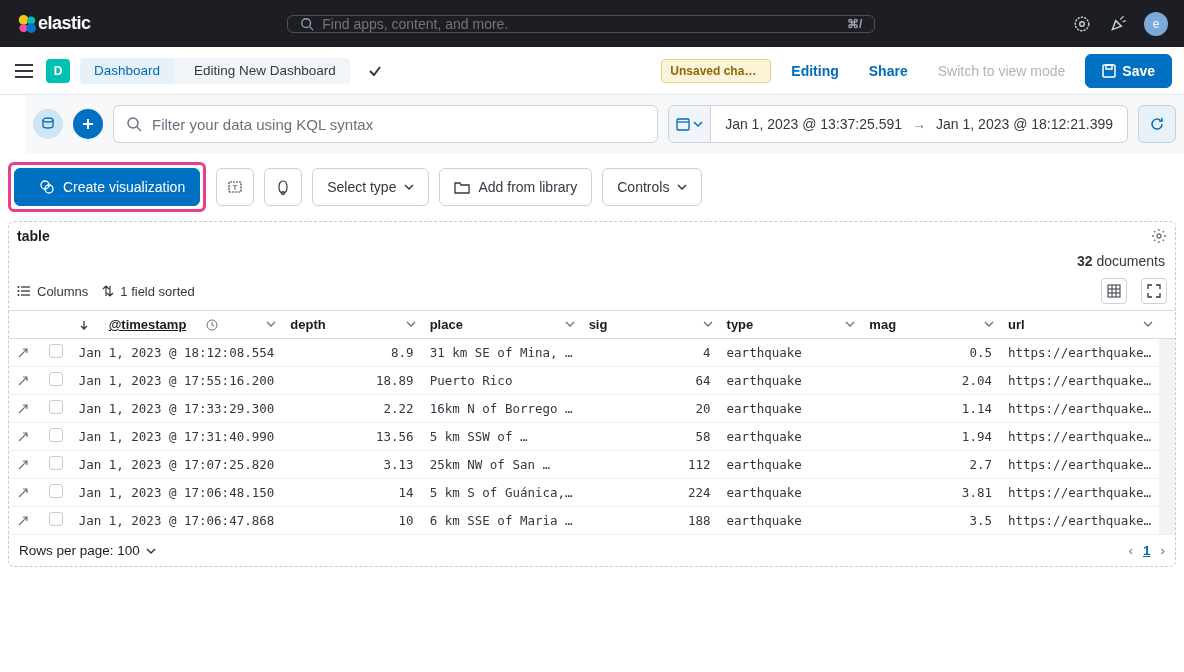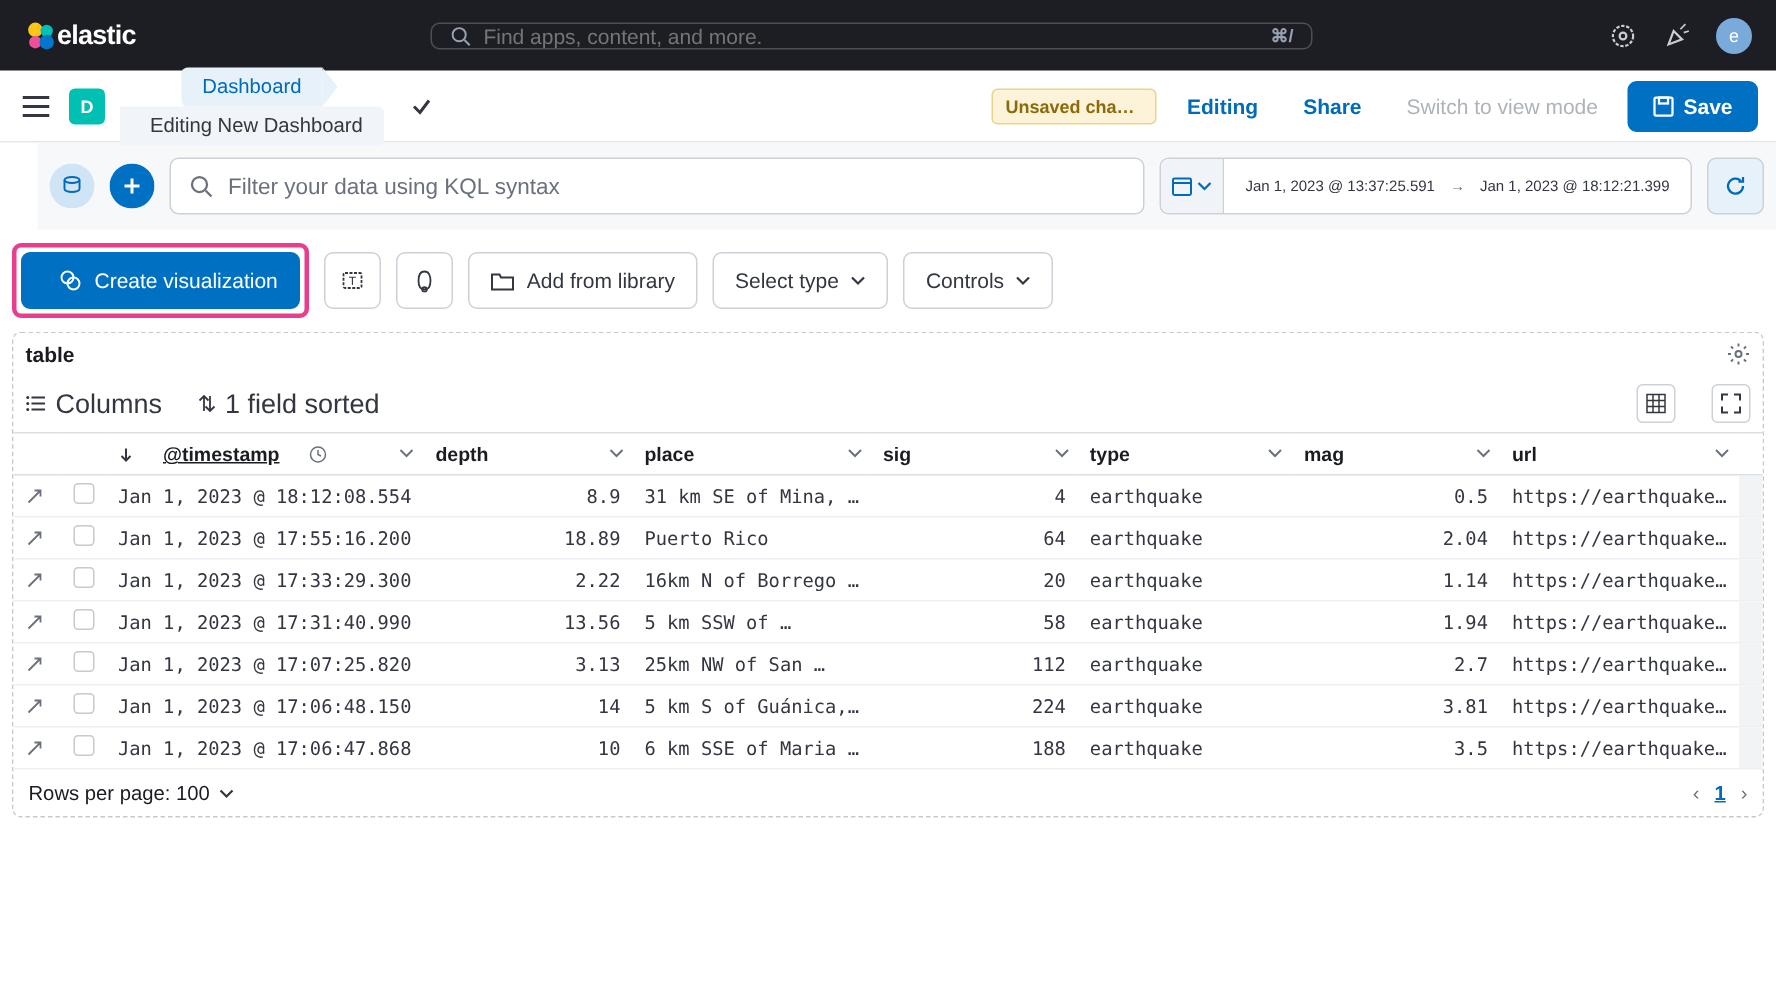--- a/index.html
+++ b/index.html
@@ -15,60 +15,60 @@
 .search-bar input { flex: 1; background: transparent; border: 0; color: #98a2b3; font-size: 14px; outline: none; }
 .search-kbd { color: #98a2b3; font-weight: 600; font-size: 12px; }
 .header-right { display: flex; align-items: center; gap: 16px; }
 .header-icon { width: 20px; height: 20px; color: #c9cdd4; display:flex; align-items:center; justify-content:center;}
 .avatar { width: 24px; height: 24px; border-radius: 50%; background: #79aad9; color: #fff; display: flex; align-items: center; justify-content: center; font-size: 12px; font-weight:500;}
 
 
 .bread-bar { height: 48px; display: flex; align-items: center; padding: 0 12px; gap: 10px; border-bottom: 1px solid #e6e8eb; }
 .menu-btn { width: 24px; height: 24px; display:flex; align-items:center; justify-content:center; color:#343741;}
 .sq-badge { width: 24px; height: 24px; border-radius: 4px; background: #00bfb3; color: #fff; display: flex; align-items: center; justify-content: center; font-weight: 600; font-size: 12px; }
-.crumbs { display: flex; align-items: center; flex-direction: column; }
+.crumbs { display: flex; align-items: center; }
 .crumb { height: 26px; display: flex; align-items: center; padding: 0 14px; font-size: 13.5px; position: relative; }
 .crumb.active { background: #e6f1fa; color: #006bb8; border-radius: 4px 0 0 4px; }
 .crumb.active::after { content:""; position:absolute; right:-10px; top:0; border-left:10px solid #e6f1fa; border-top:13px solid transparent; border-bottom:13px solid transparent;}
 .crumb.second { background:#f1f4f8; color:#343741; padding-left:20px; border-radius:0 4px 4px 0;}
 .crumb-check { margin-left:8px; color:#343741;}
 .bread-spacer { flex: 1; }
 .badge-yellow { background: #fdf3d8; border:1px solid #e8d48b; color: #8a6a0a; padding: 4px 8px; border-radius: 4px; font-size: 12px; font-weight:600; max-width:110px; overflow:hidden; text-overflow:ellipsis; white-space:nowrap;}
 .link-btn { color: #006bb8; font-weight: 600; font-size: 14px; background:none; border:0; cursor:pointer; padding:6px 10px;}
 .link-disabled { color: #aeb3ba; font-weight:500;}
 .save-btn { background: #0071c2; border:1px solid #0071c2; color: #fff; border-radius: 6px; padding: 8px 16px; font-weight: 600; font-size: 14px; display:flex; gap:6px; align-items:center;}
 
 
 .filter-bar { display: flex; align-items: center; gap: 10px; padding: 10px 8px; background:#f7f8fa;margin-left:25px; }
 .round-btn { width: 30px; height: 30px; border-radius: 50%; display: flex; align-items: center; justify-content: center; border:1px solid transparent;}
 .round-btn.blue-light { background: #cfe4f5; color: #006bb8; }
 .round-btn.blue-solid { background: #0071c2; color: #fff; }
 .kql-input { flex: 1; height: 38px; border: 1px solid #cdd1d7; border-radius: 6px; display: flex; align-items: center; padding: 0 12px; gap: 10px; font-size: 15px; color: #6a717d; background:#fff;}
 .date-picker { height: 38px; border: 1px solid #cdd1d7; border-radius: 6px; display: flex; align-items: center; background:#fff;}
 .date-cal { width: 42px; height: 100%; border-right: 1px solid #cdd1d7; display: flex; align-items: center; justify-content: center; gap: 3px; color: #006bb8; background:#f0f4f9; border-radius:6px 0 0 6px;}
-.date-text { padding: 0 14px; display: flex; align-items: flex-start; gap: 10px; font-size: 10px; font-weight:500; color:#343741;}
+.date-text { padding: 0 14px; display: flex; align-items: flex-start; gap: 10px; font-size: 14px; font-weight:500; color:#343741;}
 .date-text .arrow { color:#6a717d;}
 .refresh-btn { width: 38px; height: 38px; border: 1px solid #cdd1d7; border-radius: 6px; background:#e6f1fa; color:#006bb8; display:flex; align-items:center; justify-content:center;}
 
 
 .toolbar { display: flex; align-items: center; gap: 10px; padding: 9px 8px 9px 8px; }
 .btn { height: 38px; border: 1px solid #cdd1d7; border-radius: 6px; background: #fff; padding: 0 14px; display: flex; align-items: center; gap: 8px; font-size: 14px; font-weight:500; color:#343741;}
 .btn-primary { background: #0071c2; color: #fff; border-color: #0071c2; font-weight:500;padding-left:24px;}
 .highlight-wrap { border: 3px solid #e83e8c; border-radius: 6px; padding: 3px; }
 .btn-icon-only { width: 38px; padding:0; justify-content:center;}
 
 
 .panel-wrap { margin: 0 8px 8px 8px; border: 1px dashed #c5cad1; border-radius: 6px; background:#fff;}
 .panel-head { display:flex; align-items:center; justify-content:space-between; padding:6px 8px;}
 .panel-title { font-weight: 600; font-size: 14px;}
 .panel-gear { color:#69707d;}
 .doc-count { text-align: right; font-size: 14px; padding: 3px 10px; color:#343741;}
 .doc-count b { font-weight:700;}
 
-.table-controls { display: flex; gap: 24px; padding: 6px 8px; font-size: 18px; color:#343741;}
+.table-controls { display: flex; gap: 14px; padding: 6px 8px; font-size: 13px; color:#343741;}
 .tc-item { display:flex; align-items:center; gap:6px;}
 .tc-spacer { flex:1;}
 .tc-icon-btn { width:26px; height:26px; border:1px solid #cdd1d7; border-radius:4px; display:flex; align-items:center; justify-content:center; color:#343741;}
 
 
 .data-table { width: 100%; border-collapse: collapse; font-size: 13px; }
 .data-table th { text-align: left; font-weight: 600; padding: 6px 8px; border-top:1px solid #d9dee3; border-bottom:1px solid #d9dee3; background:#fff; position:relative;}
 .data-table th .th-sort { position:absolute; right:6px; top:8px; color:#6a717d;}
 .data-table td { padding: 5px 8px; border-bottom: 1px solid #edf0f3; font-family: Menlo, Consolas, monospace; font-size: 12.5px; color:#343741; white-space:nowrap; overflow:hidden; text-overflow:ellipsis;}
 .data-table td.num { text-align: right; }
@@ -222,49 +222,50 @@
         <text x="8" y="11" text-anchor="middle" font-size="8" fill="#343741">T</text>
       </svg>
     </button>
   <button class="btn btn-icon-only">
       <svg width="16" height="16" viewBox="0 0 16 16">
         <path d="M8 2 C5 2 4 5 4 8 s1 6 4 6 4-3 4-6 -1-6 -4-6" fill="none" stroke="#343741" stroke-width="1.2"></path>
         <circle cx="8" cy="14" r="1.5" fill="none" stroke="#343741" stroke-width="1.2"></circle>
       </svg>
     </button>
   <button class="btn">
-    <svg width="16" height="16" viewBox="0 0 16 16">
-        <path d="M1 4 h5 l1 2 h8 v8 h-14 z" fill="none" stroke="#343741" stroke-width="1.3"></path>
-      </svg>
-    <span>Add from library</span>
-  </button>
-  <button class="btn">
     <span>Select type</span>
     <svg class="chev" viewBox="0 0 10 10">
         <path d="M1 3 L5 7 L9 3" fill="none" stroke="#343741" stroke-width="1.5"></path>
       </svg>
+  </button>
+  <button class="btn">
+    <svg width="16" height="16" viewBox="0 0 16 16">
+        <path d="M1 4 h5 l1 2 h8 v8 h-14 z" fill="none" stroke="#343741" stroke-width="1.3"></path>
+      </svg>
+    <span>Add from library</span>
   </button>
   <button class="btn">
     <span>Controls</span>
     <svg class="chev" viewBox="0 0 10 10">
         <path d="M1 3 L5 7 L9 3" fill="none" stroke="#343741" stroke-width="1.5"></path>
       </svg>
   </button>
 </div>
 
 <div class="panel-wrap">
   <div class="panel-head">
     <span class="panel-title">table</span>
     <span class="panel-gear">
         <svg width="16" height="16" viewBox="0 0 16 16">
           <circle cx="8" cy="8" r="2" fill="none" stroke="#69707d" stroke-width="1.3"></circle>
           <path d="M8 1v2M8 13v2M1 8h2M13 8h2M3 3l1.4 1.4M11.6 11.6L13 13M13 3l-1.4 1.4M4.4 11.6L3 13" stroke="#69707d" stroke-width="1.3"></path>
         </svg>
       </span>
   </div>
+  <div class="doc-count"><b>32</b> <span>documents</span></div>
 
   <div class="table-controls">
     <span class="tc-item">
       <svg width="14" height="14" viewBox="0 0 14 14">
           <line x1="4" y1="3" x2="13" y2="3" stroke="#343741" stroke-width="1.3"></line>
           <line x1="4" y1="7" x2="13" y2="7" stroke="#343741" stroke-width="1.3"></line>
           <line x1="4" y1="11" x2="13" y2="11" stroke="#343741" stroke-width="1.3"></line>
           <circle cx="1.5" cy="3" r="1" fill="#343741"></circle>
           <circle cx="1.5" cy="7" r="1" fill="#343741"></circle>
           <circle cx="1.5" cy="11" r="1" fill="#343741"></circle>

